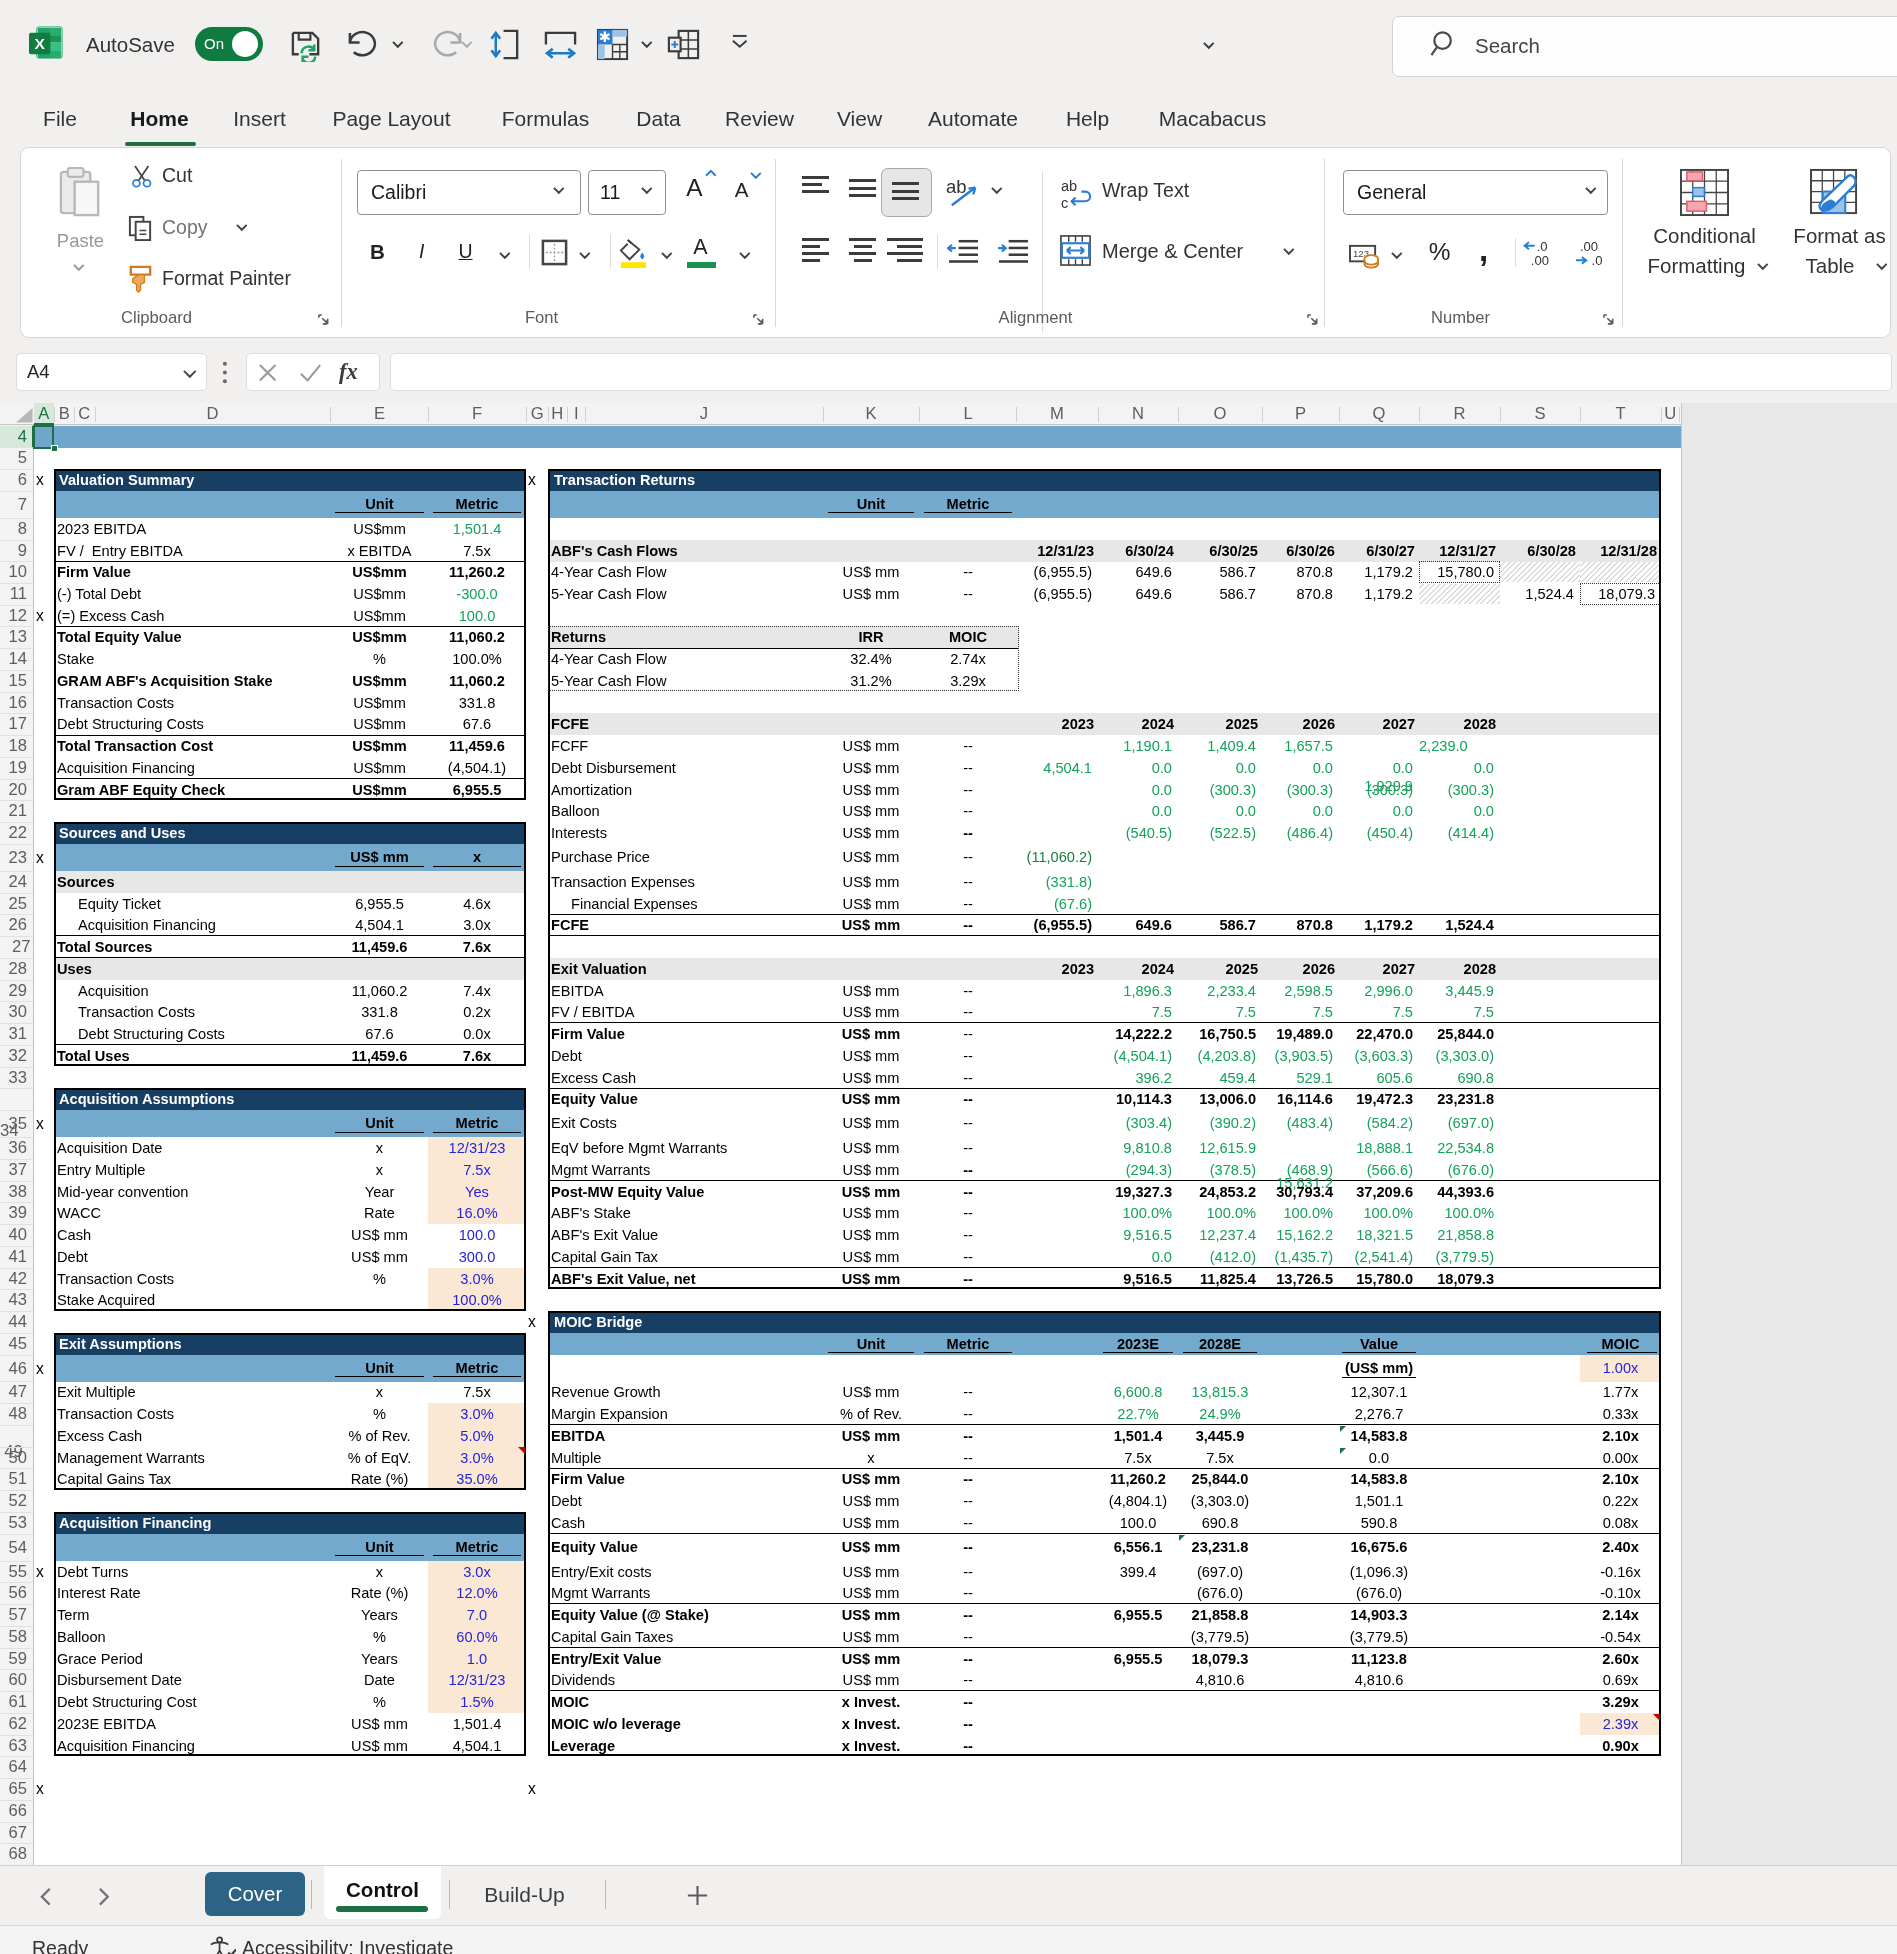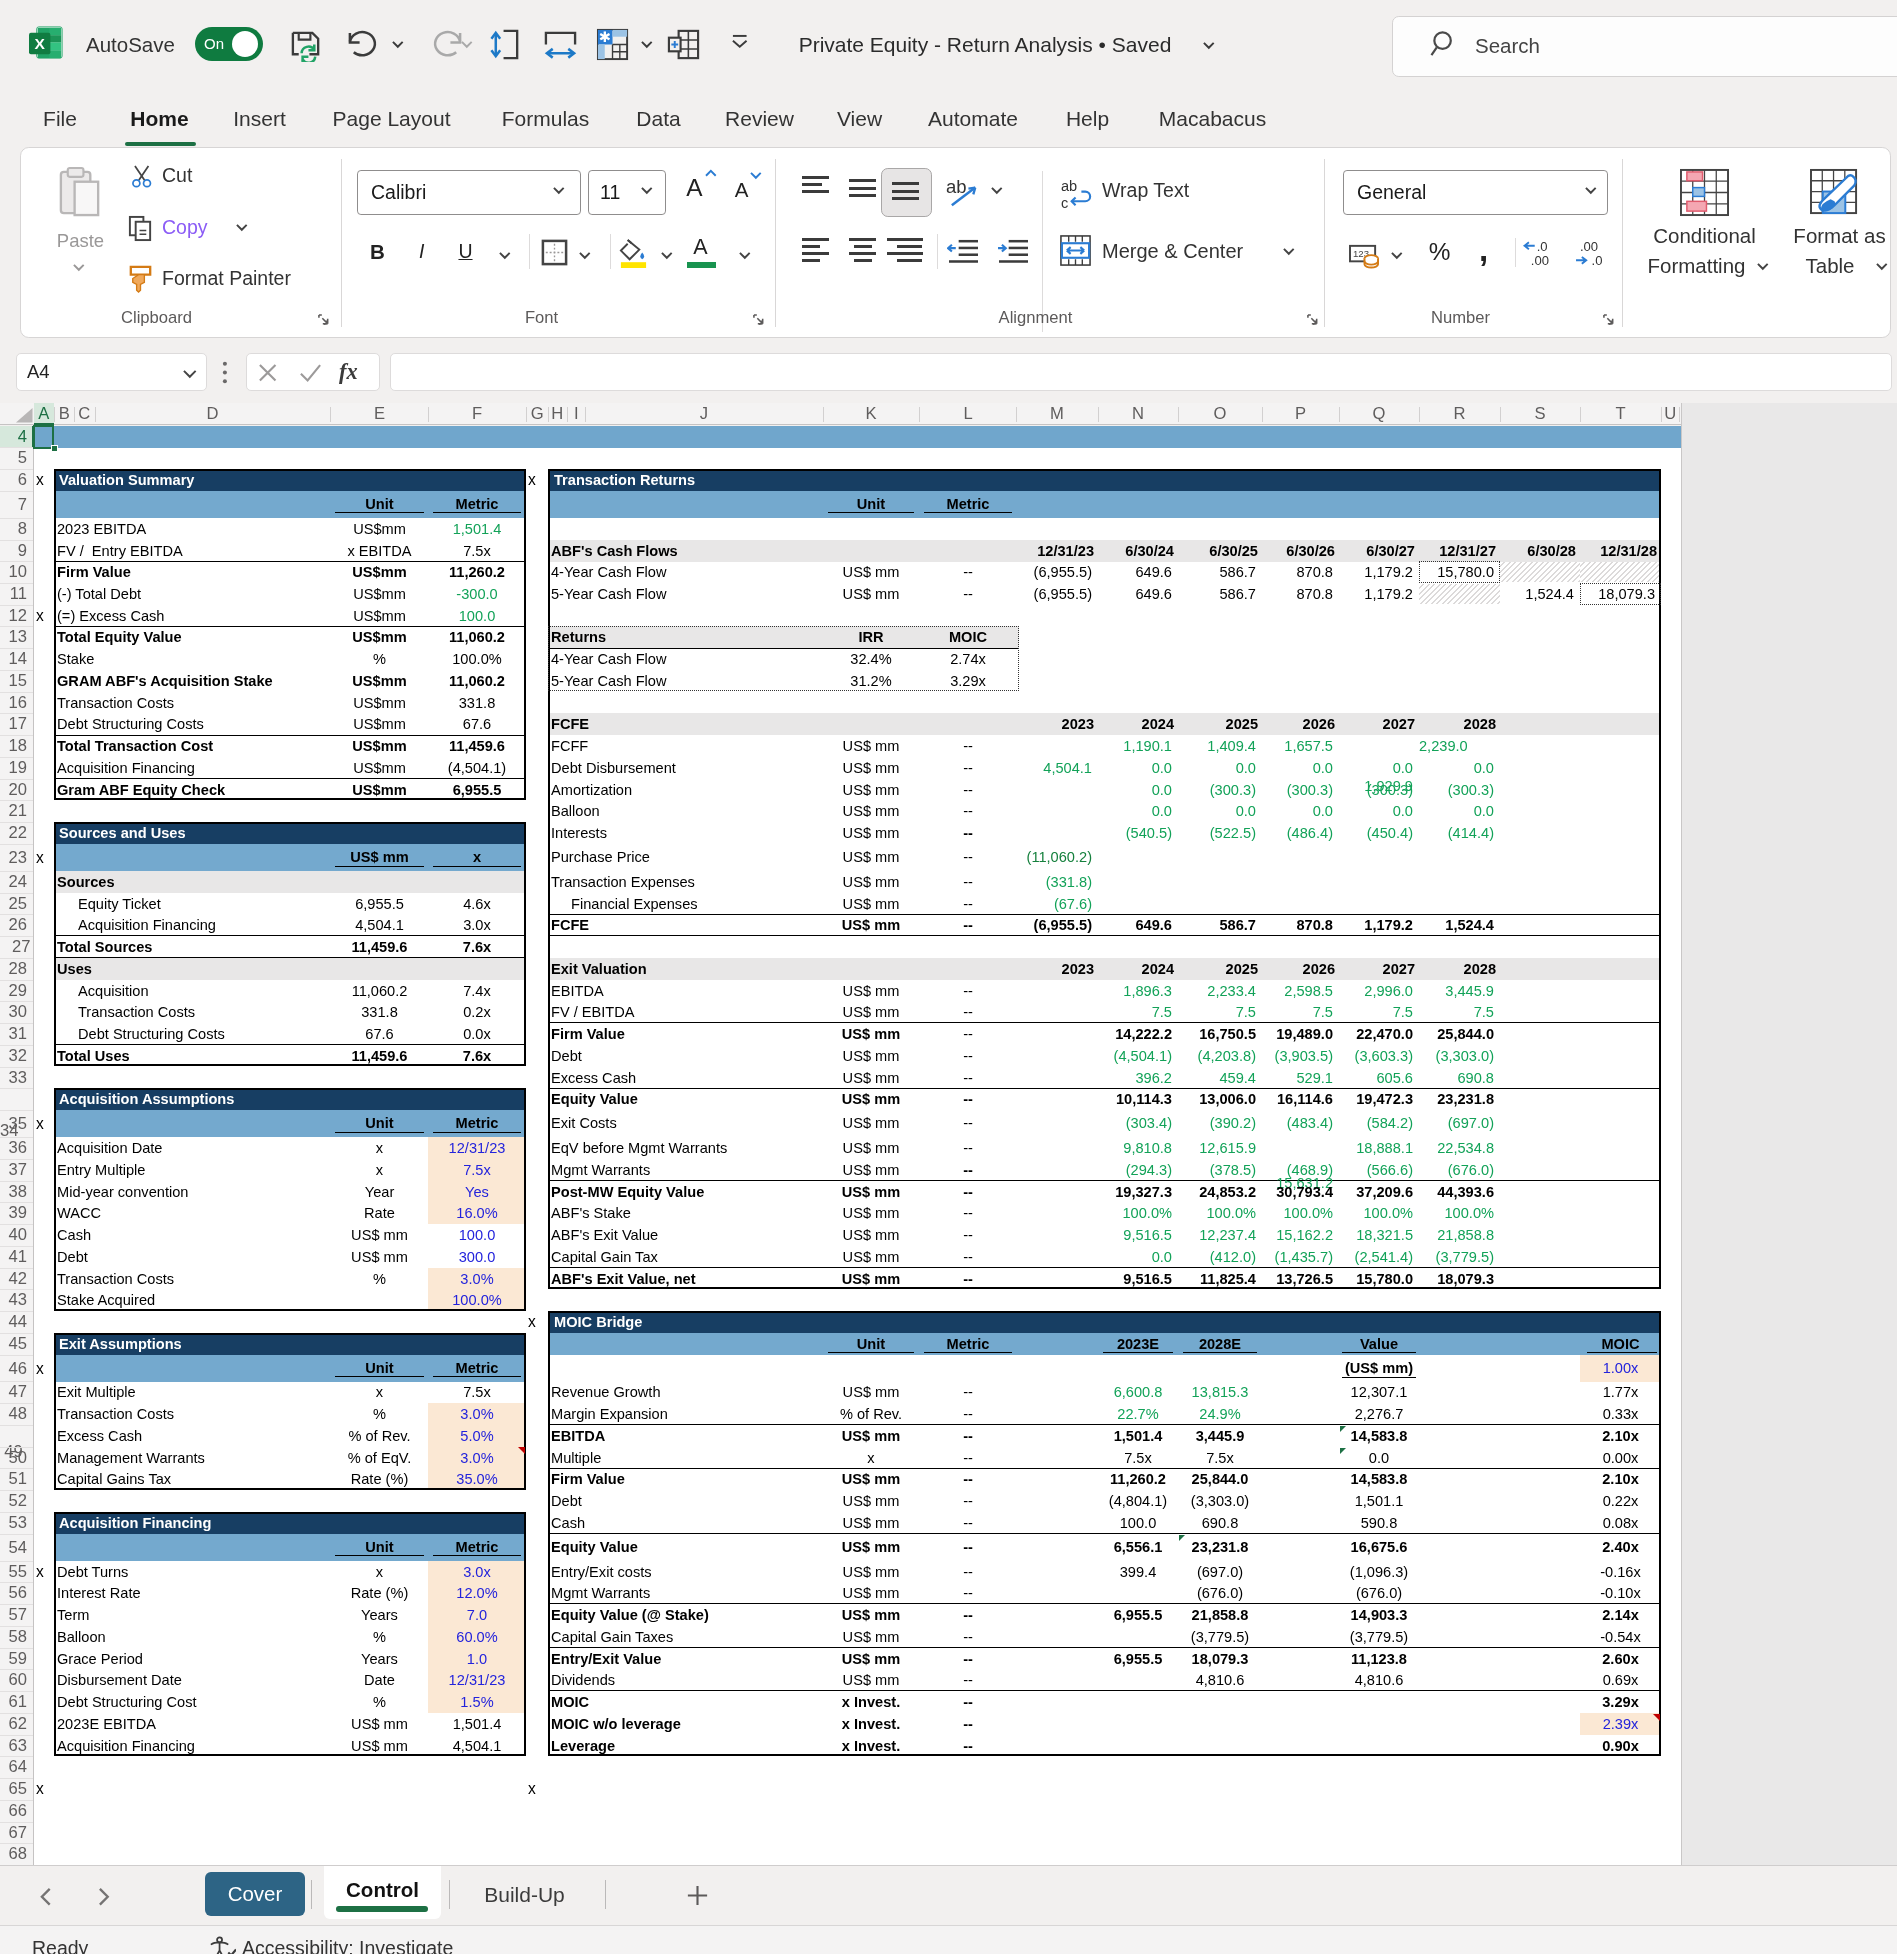--- a/index.html
+++ b/index.html
@@ -76,21 +76,20 @@
     <svg class="abs" style="left:665px;top:27px" width="37" height="35" viewBox="0 0 38 36" fill="none" stroke="#3b3b3b">
 <rect x="14" y="4" width="20" height="28" stroke-width="2.2"></rect>
 <path d="M24 4 v28 M14 13.3 h20 M14 22.6 h20" stroke-width="1.6"></path>
 <rect x="4" y="11" width="12" height="14" fill="#f2f0ef" stroke-width="2.2"></rect>
 <path d="M10 14.5 v7 M6.5 18 h7" stroke="#2b7cd3" stroke-width="2"></path>
     </svg>
     <svg class="abs" style="left:729px;top:33px" width="21.5" height="19.5" viewBox="0 0 22 20" fill="none" stroke="#3b3b3b" stroke-width="2">
       <path d="M4 3 h14"></path>
       <path d="M4 8 l7 6 l7-6"></path>
     </svg>
-    <div class="c" style="left:741px;top:25px;width:488px;height:39px;line-height:39px;text-align:center;color:#2b2b2b;font-size:21px;">Private Equity - Return Analysis • Saved</div>
     <svg class="abs" style="left:1200px;top:39px" width="17.6" height="13.7" viewBox="0 0 18 14" fill="none" stroke="#3b3b3b" stroke-width="2">
       <path d="M4 4 l5 5 l5-5"></path>
     </svg>
     <div class="abs" style="left:1392px;top:15.6px;width:517px;height:59px;border-radius:6.8px;background:#fdfdfd;border:1px solid #d4d2d2;"></div>
     <svg class="abs" style="left:1430px;top:29px" width="29" height="31" viewBox="0 0 30 32" fill="none" stroke="#4a4a4a" stroke-width="2.3">
 <circle cx="13" cy="12" r="8.5"></circle>
       <path d="M7 19 L1.5 27"></path>
     </svg>
     <div class="c" style="left:1475px;top:26px;width:117px;height:39px;line-height:39px;text-align:left;color:#444;font-size:20.5px;">Search</div>
     <div class="c" style="left:42px;top:100px;width:36px;height:37px;line-height:37px;text-align:center;color:#333;font-size:21px;">File</div>
@@ -123,21 +122,21 @@
 <path d="M5 2 L15 17 M19 2 L9 17"></path>
       <circle cx="6.5" cy="20" r="3.6" stroke="#2b7cd3"></circle>
       <circle cx="17.5" cy="20" r="3.6" stroke="#2b7cd3"></circle>
     </svg>
     <div class="c" style="left:162px;top:164px;width:59px;height:23.4px;line-height:23.4px;text-align:left;color:#333;font-size:19.5px;">Cut</div>
     <svg class="abs" style="left:127px;top:214px" width="27" height="29" viewBox="0 0 28 30" fill="none" stroke="#444" stroke-width="2">
 <rect x="3" y="3" width="14" height="19"></rect>
       <rect x="9" y="8" width="15" height="19" fill="#fff"></rect>
       <path d="M13 17 h7 M13 21 h7" stroke-width="1.5"></path>
     </svg>
-    <div class="c" style="left:162px;top:216px;width:59px;height:23.4px;line-height:23.4px;text-align:left;color:#8b5cf6;font-size:19.5px;">Copy</div>
+    <div class="c" style="left:162px;top:216px;width:59px;height:23.4px;line-height:23.4px;text-align:left;color:#737373;font-size:19.5px;">Copy</div>
     <svg class="abs" style="left:234px;top:222px" width="15.6" height="11.7" viewBox="0 0 16 12" fill="none" stroke="#444" stroke-width="2">
       <path d="M3 3 l5 5 l5-5"></path>
     </svg>
     <svg class="abs" style="left:125px;top:263px" width="31" height="31" viewBox="0 0 32 32">
 <path d="M6 4 h20 v8 h-20 z" fill="none" stroke="#d47b15" stroke-width="2.4"></path>
 <path d="M14 12 h6 v8 l-4 2 v6 l-2 2 -2-2 v-6 l-4-2 v-4 z" fill="#f0a95c" stroke="#d47b15" stroke-width="1.4"></path>
     </svg>
     <div class="c" style="left:162px;top:267px;width:176px;height:23.4px;line-height:23.4px;text-align:left;color:#333;font-size:19.5px;">Format Painter</div>
     <div class="c" style="left:98px;top:306px;width:117px;height:23.4px;line-height:23.4px;text-align:center;color:#5c5a5a;font-size:16.6px;">Clipboard</div>
     <svg class="abs" style="left:316px;top:312px" width="14.6" height="14.6" viewBox="0 0 15 15" fill="none" stroke="#5c5a5a" stroke-width="1.6">

